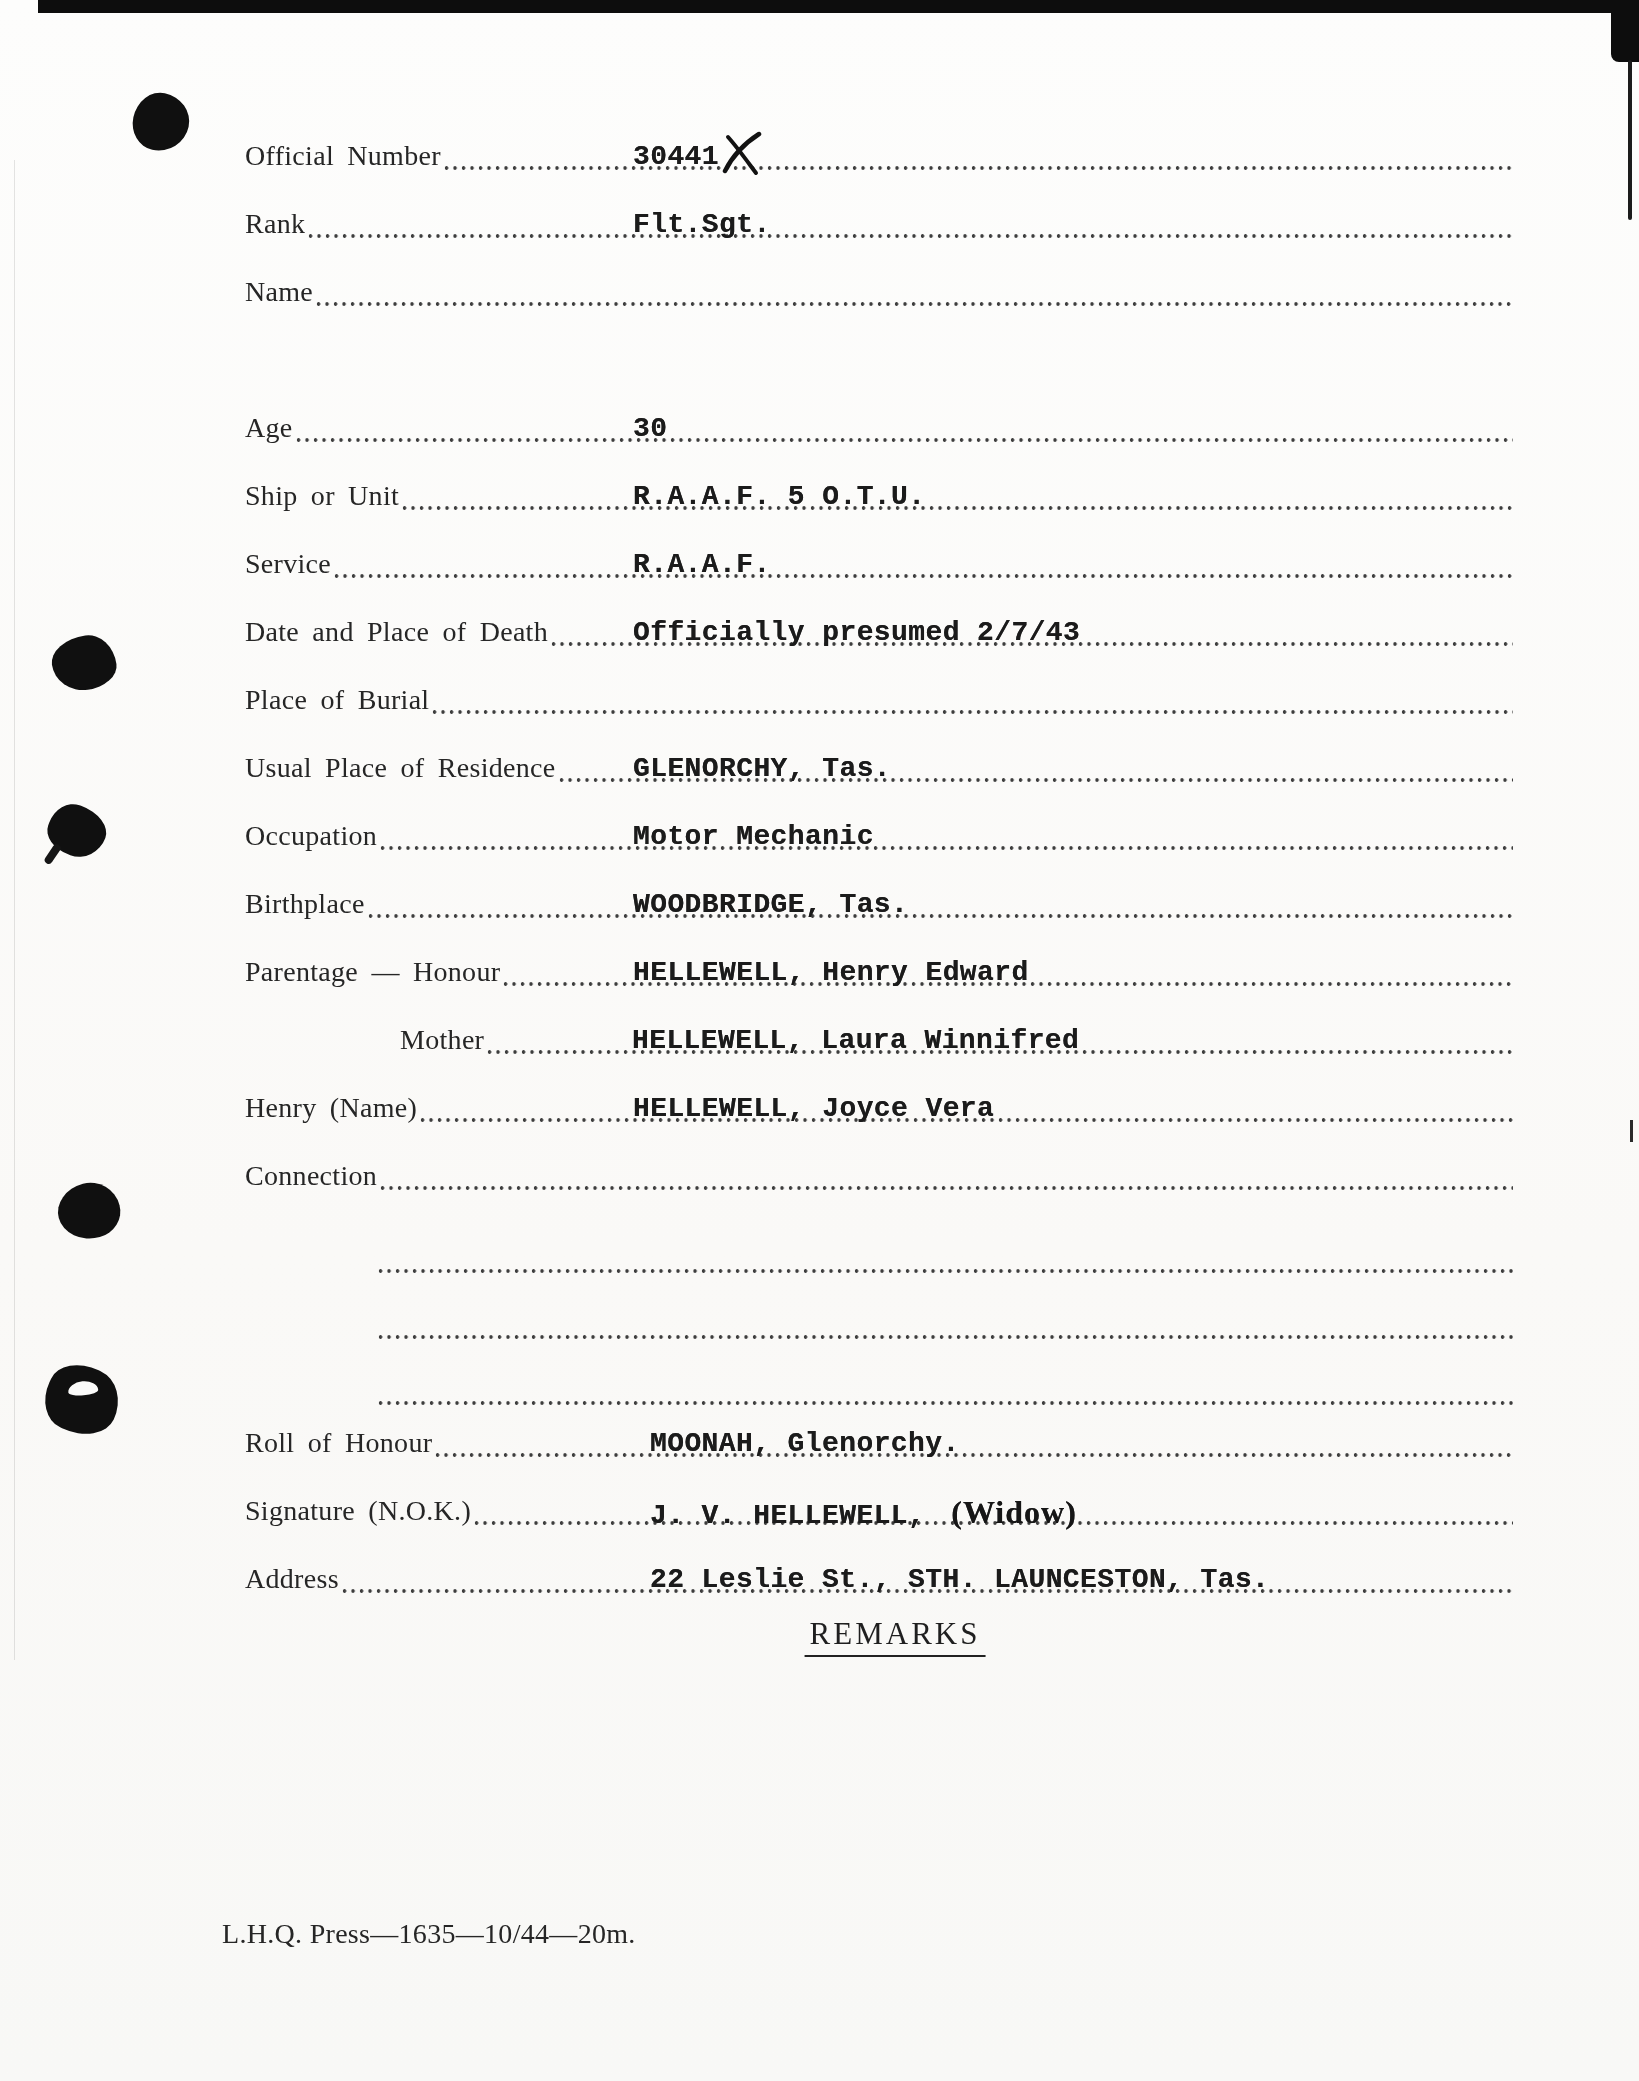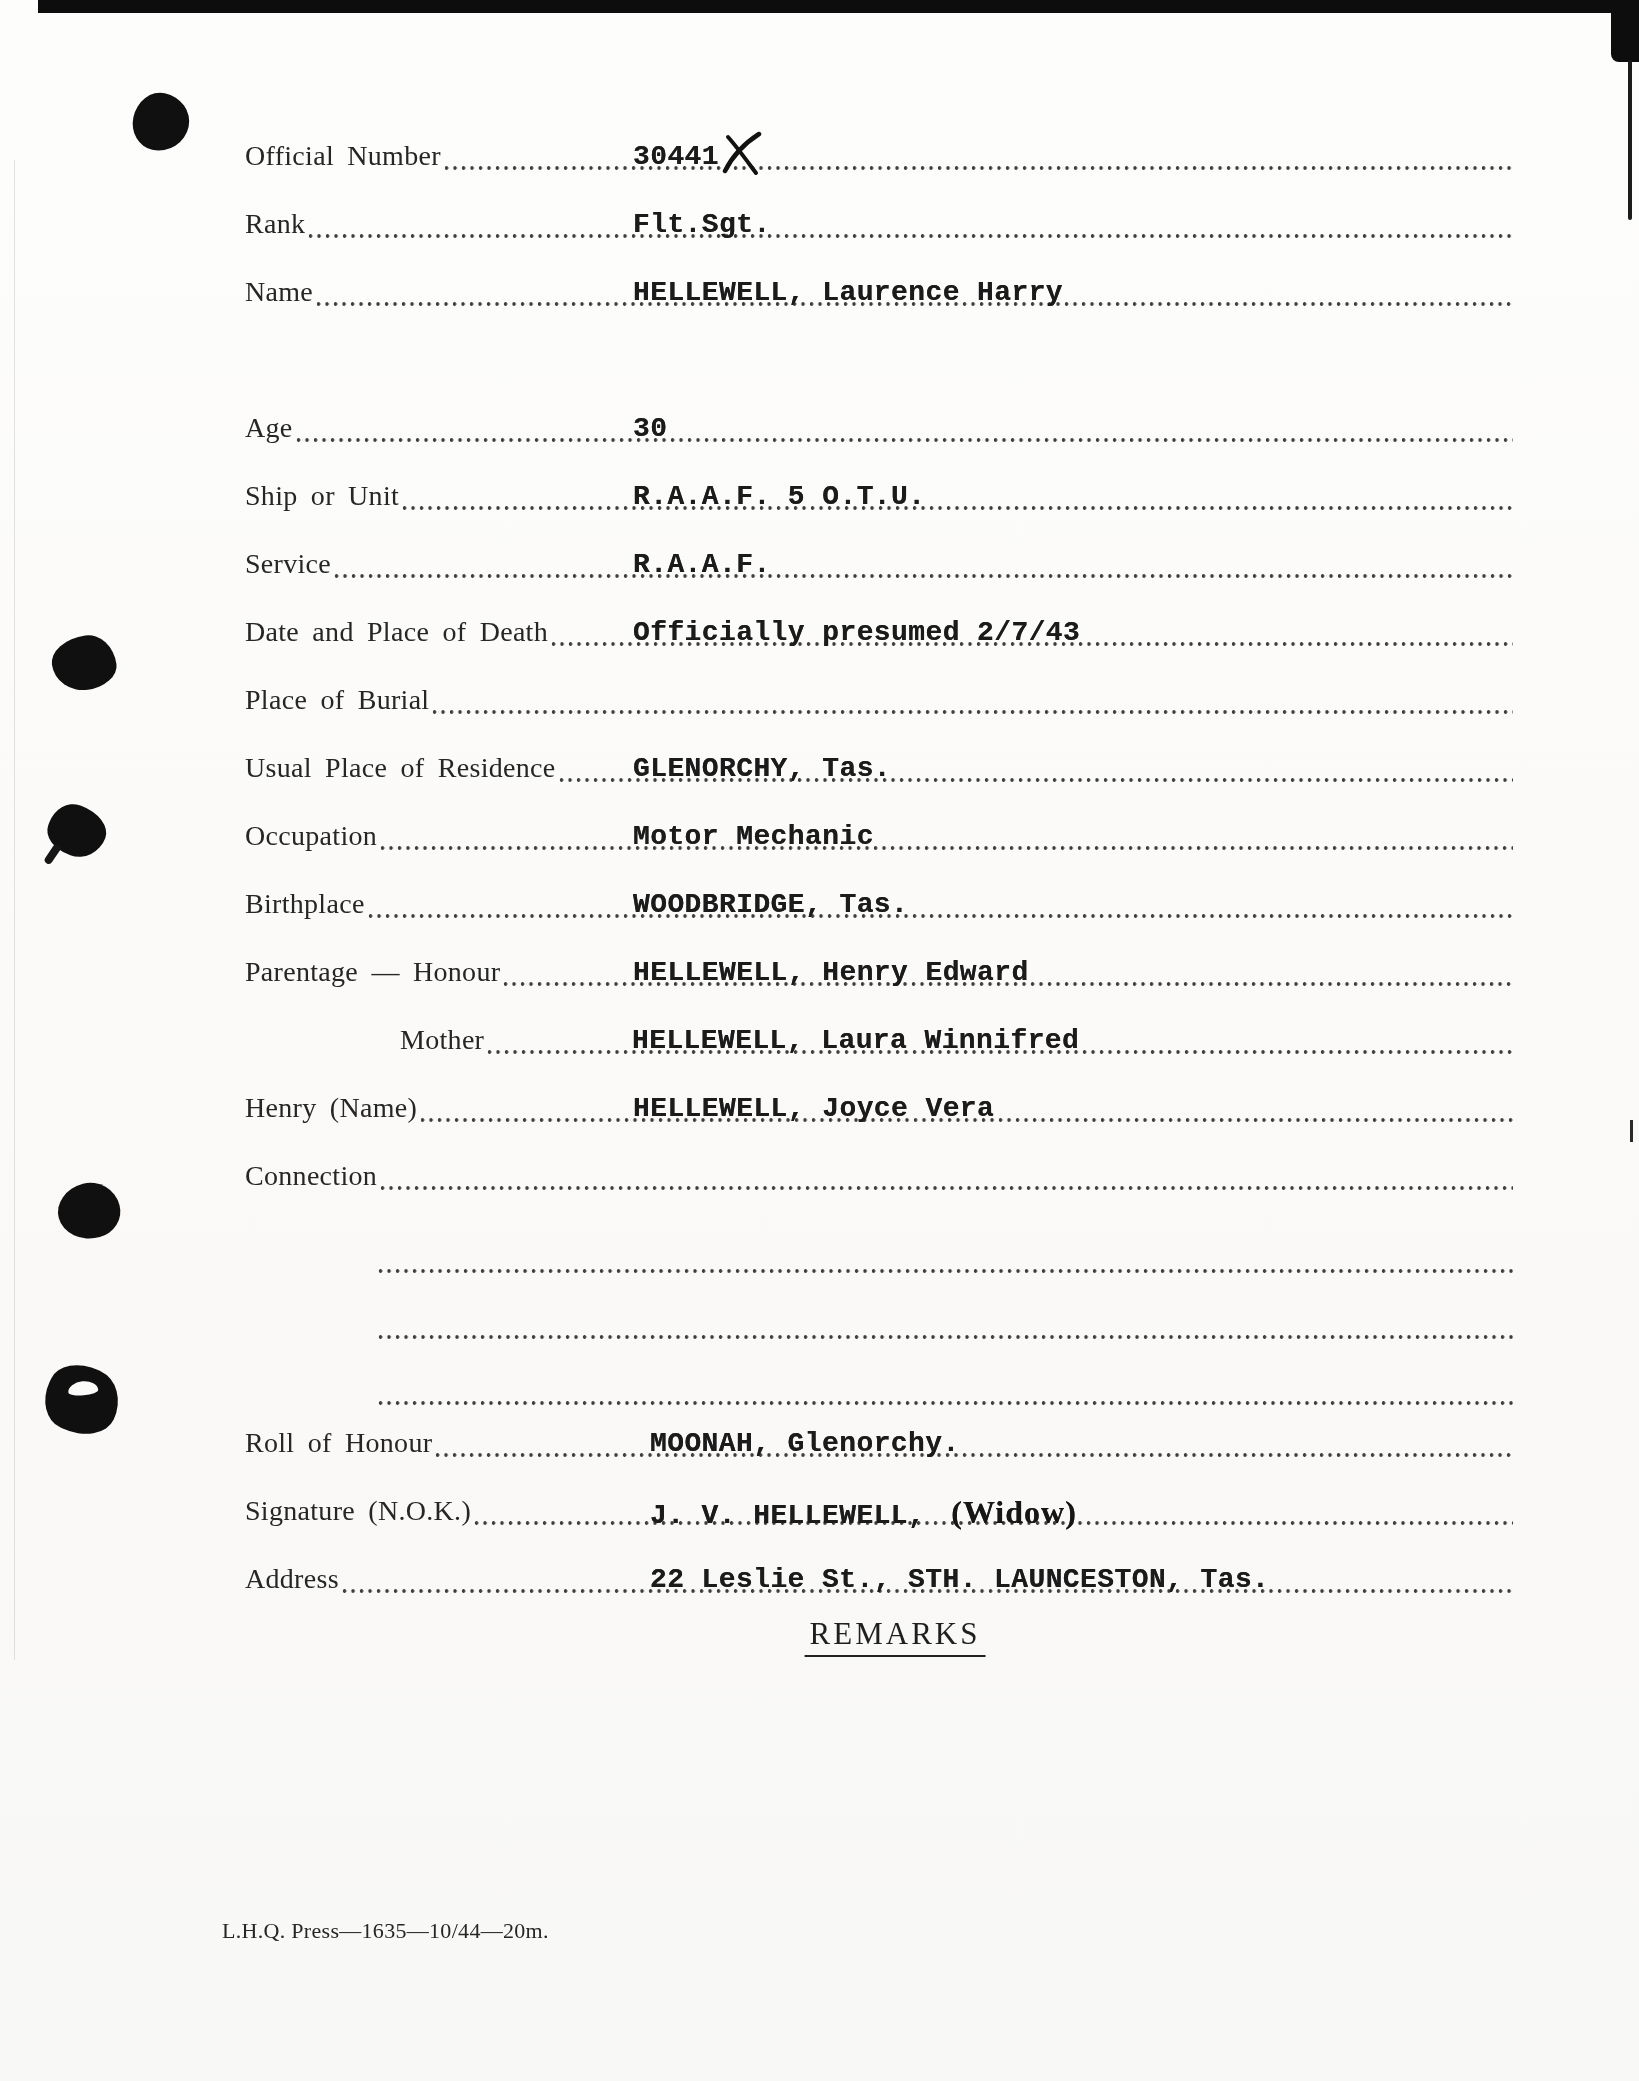--- a/index.html
+++ b/index.html
@@ -53,21 +53,21 @@
   .scribble { position:absolute; left:476px; top:-9px; }
 
   
   .remarks {
     position:absolute; top:1616px; left:895px; transform:translateX(-50%);
     font-size:31px; letter-spacing:3px; color:#1f1f1f;
     border-bottom:2px solid #222; padding:0 5px 3px 5px; white-space:nowrap;
   }
   .imprint {
     position:absolute; top:1918px; left:222px;
-    font-size:22px; color:#262626; letter-spacing:0.3px;
+    font-size:28px; color:#262626; letter-spacing:0.3px;
   }
 
   
   .footer {
     position:absolute; left:0; right:0; bottom:0; height:41px;
     background:linear-gradient(90deg,#454545 0px,#454545 430px,#181818 470px,#181818 1240px,#3a3a3a 1280px,#3a3a3a 100%);
     font-family:"Liberation Sans",sans-serif;
     display:flex; align-items:center; justify-content:space-between;
   }
   .footer-left  { margin-left:12px;  font-size:26px; color:#e3e3e3; letter-spacing:0.5px; }
@@ -101,21 +101,20 @@
 
   <div class="row" style="top:208px">
     <span class="lbl">Rank</span>
     <span class="leader"></span>
     <span class="val">Flt.Sgt.</span>
   </div>
 
   <div class="row" style="top:276px">
     <span class="lbl">Name</span>
     <span class="leader"></span>
-    <span class="val">HELLEWELL, Laurence Harry</span>
   </div>
 
 
   <div class="row" style="top:412px">
     <span class="lbl">Age</span>
     <span class="leader"></span>
     <span class="val">30</span>
   </div>
 
   <div class="row" style="top:480px">

